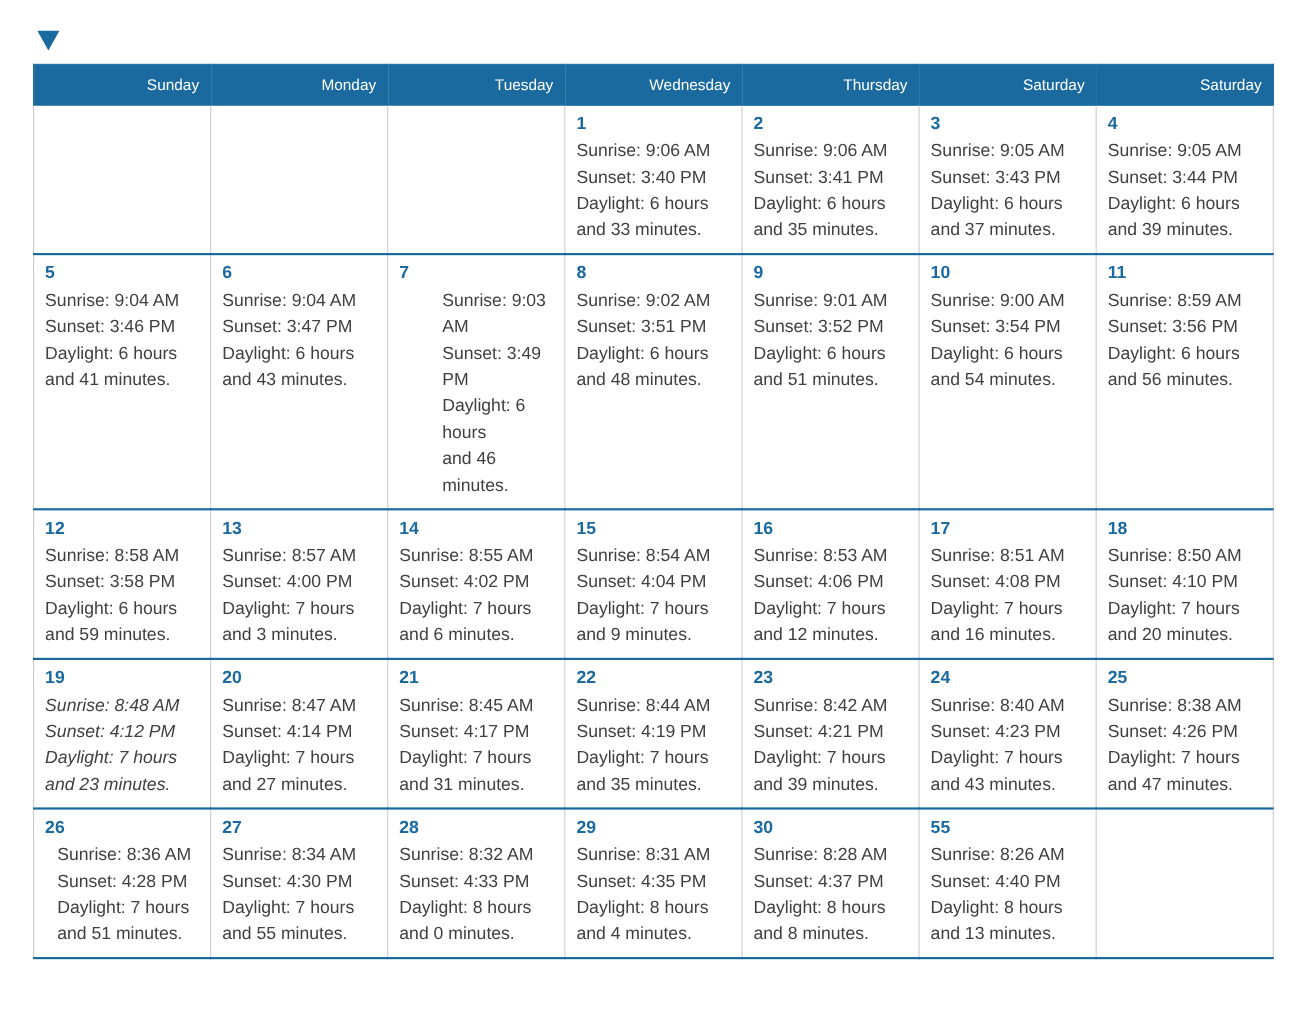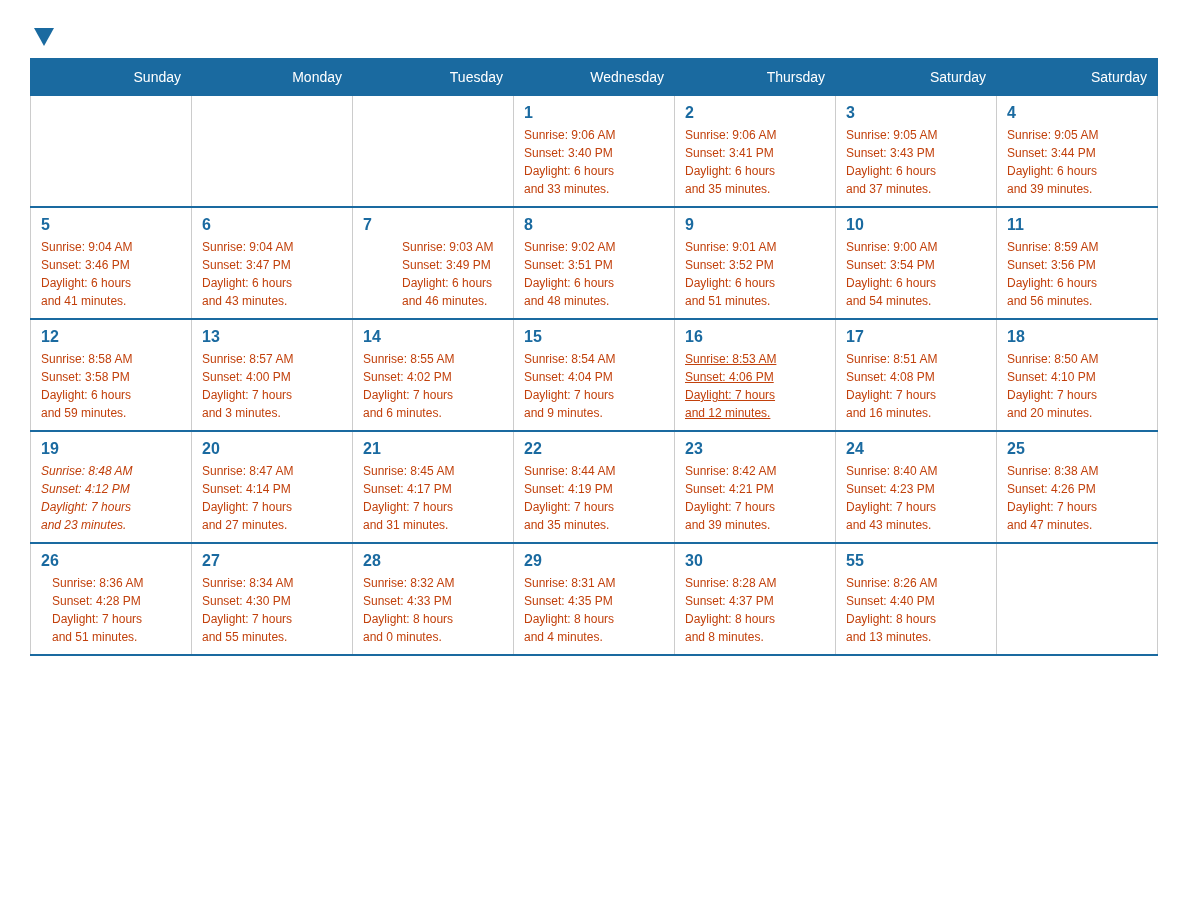--- a/index.html
+++ b/index.html
@@ -87,23 +87,23 @@
       border-bottom: 2px solid #1a6aa0;
     }
     .day-num {
       font-size: 16px;
       font-weight: bold;
       color: #1a6aa0;
       display: block;
       margin-bottom: 4px;
     }
     .day-info {
-      font-size: 12px;
+      font-size: 16px;
       line-height: 1.5;
-      color: #c2410c;
+      color: #404040;
     }
     .empty-cell {
       background: #fff;
     }
   </style>
 </head>
 <body>
 
 <div class="header">
   <div class="logo">
@@ -240,21 +240,21 @@
         </td>
         <td>
           <span class="day-num">15</span>
           <div class="day-info" style="white-space: pre-line;">Sunrise: 8:54 AM
 Sunset: 4:04 PM
 Daylight: 7 hours
 and 9 minutes.</div>
         </td>
         <td>
           <span class="day-num">16</span>
-          <div class="day-info" style="white-space: pre-line; text-decoration: underline;">Sunrise: 8:53 AM
+          <div class="day-info" style="white-space: pre-line;">Sunrise: 8:53 AM
 Sunset: 4:06 PM
 Daylight: 7 hours
 and 12 minutes.</div>
         </td>
         <td>
           <span class="day-num">17</span>
           <div class="day-info" style="white-space: pre-line;">Sunrise: 8:51 AM
 Sunset: 4:08 PM
 Daylight: 7 hours
 and 16 minutes.</div>

